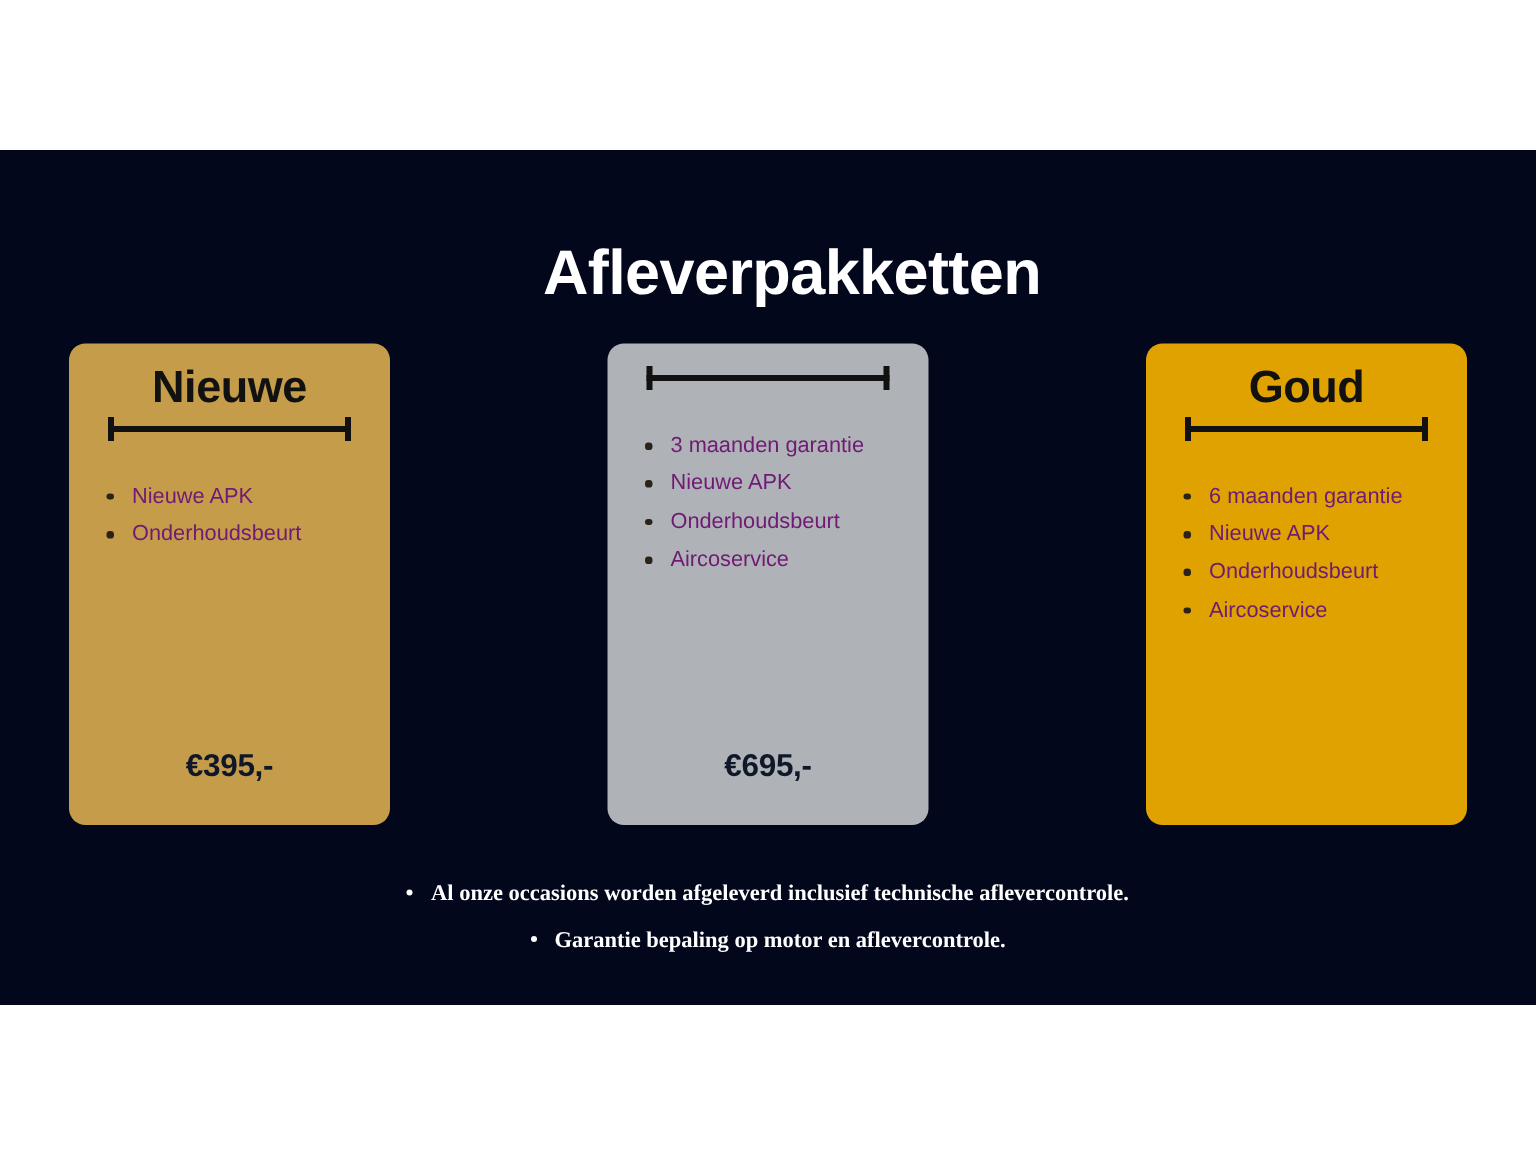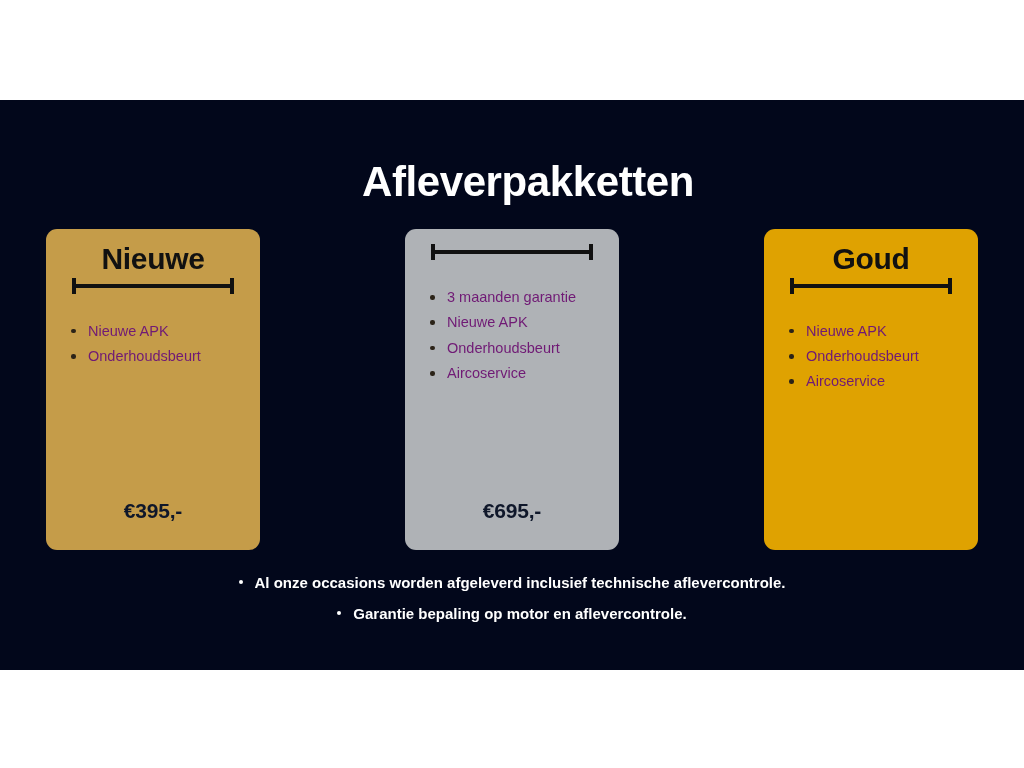--- a/index.html
+++ b/index.html
@@ -145,22 +145,23 @@
     font-size: 21px;
     font-weight: 700;
     color: #0f172a;
     letter-spacing: -0.2px;
   }
 
   
   #footer-notes {
     position: absolute;
     left: 0;
-    top: 467px;
-    width: 1024px;
+    top: 481px;
+    width: 1024px;
+    font-family: Liberation Serif, serif;
   }
   .note {
     position: relative;
     display: block;
     text-align: center;
     color: #ffffff;
     font-size: 15px;
     font-weight: 700;
     line-height: 31px;
     white-space: nowrap;
@@ -224,20 +225,21 @@
       <div class="card gold">
         <div class="card-header">
           <div class="card-title">Goud</div>
           <div class="divider">
             <span class="cap left"></span>
             <span class="bar"></span>
             <span class="cap right"></span>
           </div>
         </div>
         <ul class="feature-list">
+          <li>6 maanden garantie</li>
           <li>Nieuwe APK</li>
           <li>Onderhoudsbeurt</li>
           <li>Aircoservice</li>
         </ul>
       </div>
 
     </div>
 
     <div id="footer-notes">
       <div class="note">

